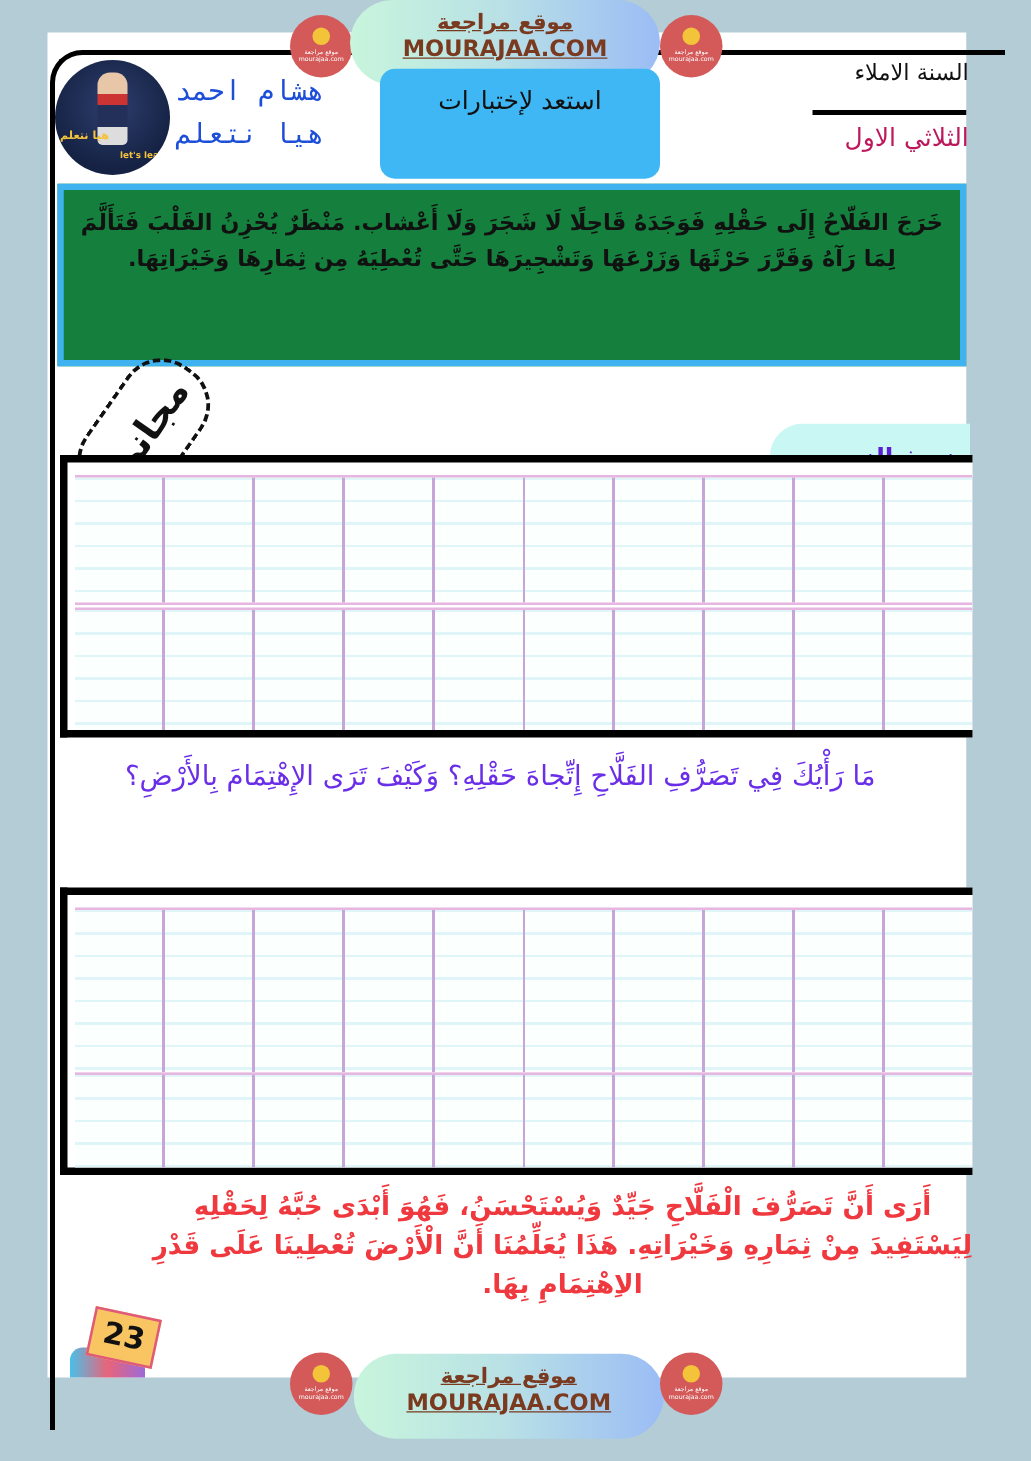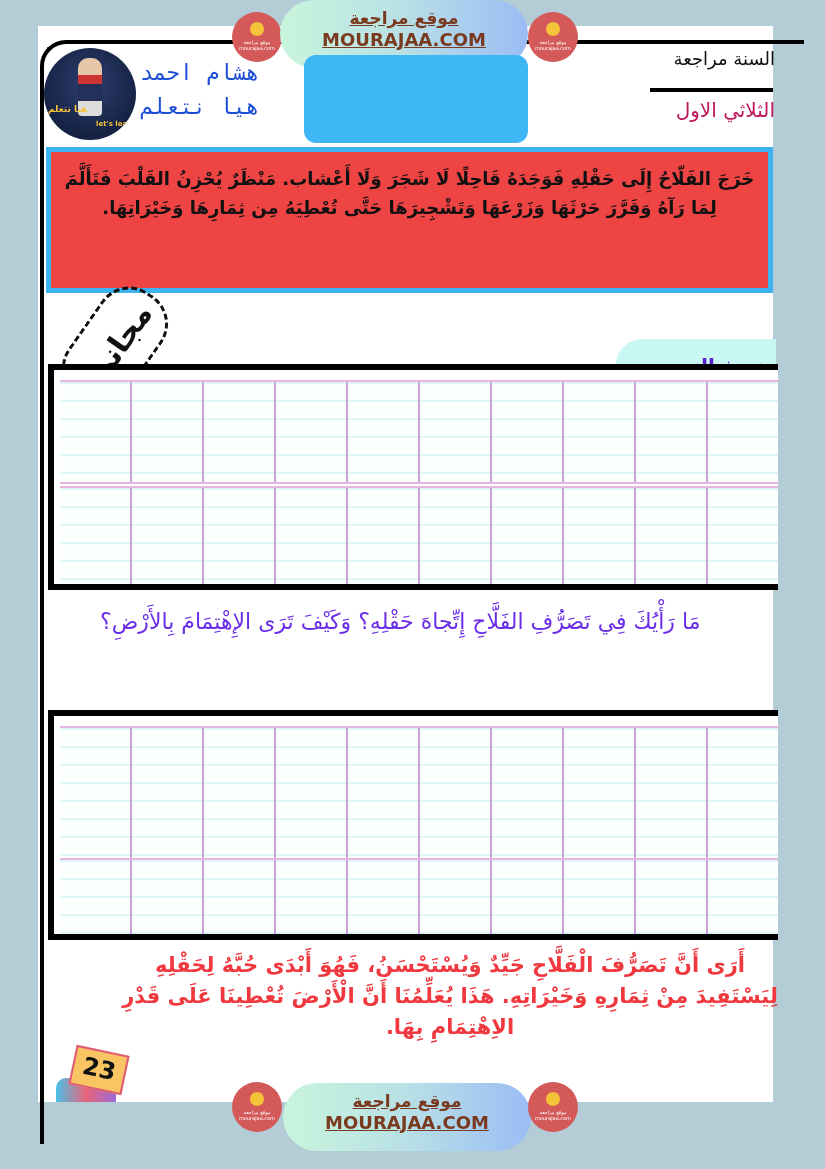--- a/index.html
+++ b/index.html
@@ -67,21 +67,21 @@
   }
   .year-line {
     position:absolute; left:650px; top:88px; width:123px; height:4px; background:#000;
   }
   .term {
     position:absolute; right:50px; top:98px; font-size:20px; direction:rtl; color:#be185d;
   }
   
   .passage {
     position:absolute; left:46px; top:147px; width:727px; height:146px;
-    border:5px solid #3fb3f0; box-sizing:border-box; background:#ef4444;
+    border:5px solid #3fb3f0; box-sizing:border-box; background:#15803d;
     direction:rtl; text-align:center;
     font-size:18px; line-height:29px; font-weight:bold; color:#111;
     padding:12px 6px 0 6px;
   }
   .section-pill {
     position:absolute; left:616px; top:300px; width:160px; height:54px;
     background:#c9f7f4; border-radius:26px 0 0 26px;
     direction:rtl; text-align:right; padding-right:12px; box-sizing:border-box;
     font-size:20px; line-height:54px; color:#5a1fd0; font-weight:bold;margin-top:39px;
   }
@@ -146,22 +146,23 @@
 <div class="avatar">
   <div class="kid"></div>
   <span class="tag">هيا نتعلم</span>
   <span class="tag2">let's learn</span>
 </div>
 <div class="teacher">
   <div>هشام احمد</div>
   <div>هيا نتعلم</div>
 </div>
 <div class="title-box">
-</div>
-<div class="year">السنة مراجعة</div>
+  <div>استعد لإختبارات</div>
+</div>
+<div class="year">السنة الاملاء</div>
 <div class="year-line"></div>
 <div class="term">الثلاثي الاول</div>
 
 <div class="passage">
   <span>خَرَجَ الفَلّاحُ إِلَى حَقْلِهِ فَوَجَدَهُ قَاحِلًا لَا شَجَرَ وَلَا أَعْشاب. مَنْظَرٌ يُحْزِنُ القَلْبَ فَتَأَلَّمَ لِمَا رَآهُ وَقَرَّرَ حَرْثَهَا وَزَرْعَهَا وَتَشْجِيرَهَا حَتَّى تُعْطِيَهُ مِن ثِمَارِهَا وَخَيْرَاتِهَا.</span>
 </div>
 
 <div class="stamp">
   <span>مجاني</span>
 </div>

